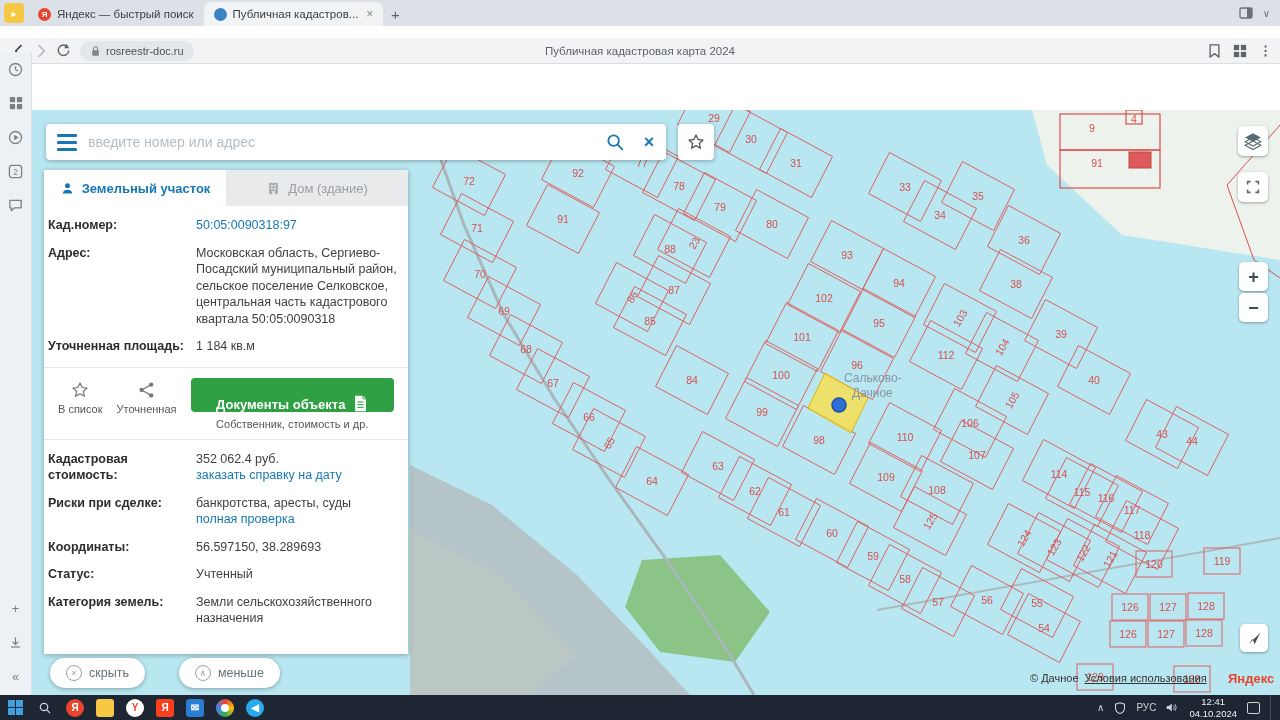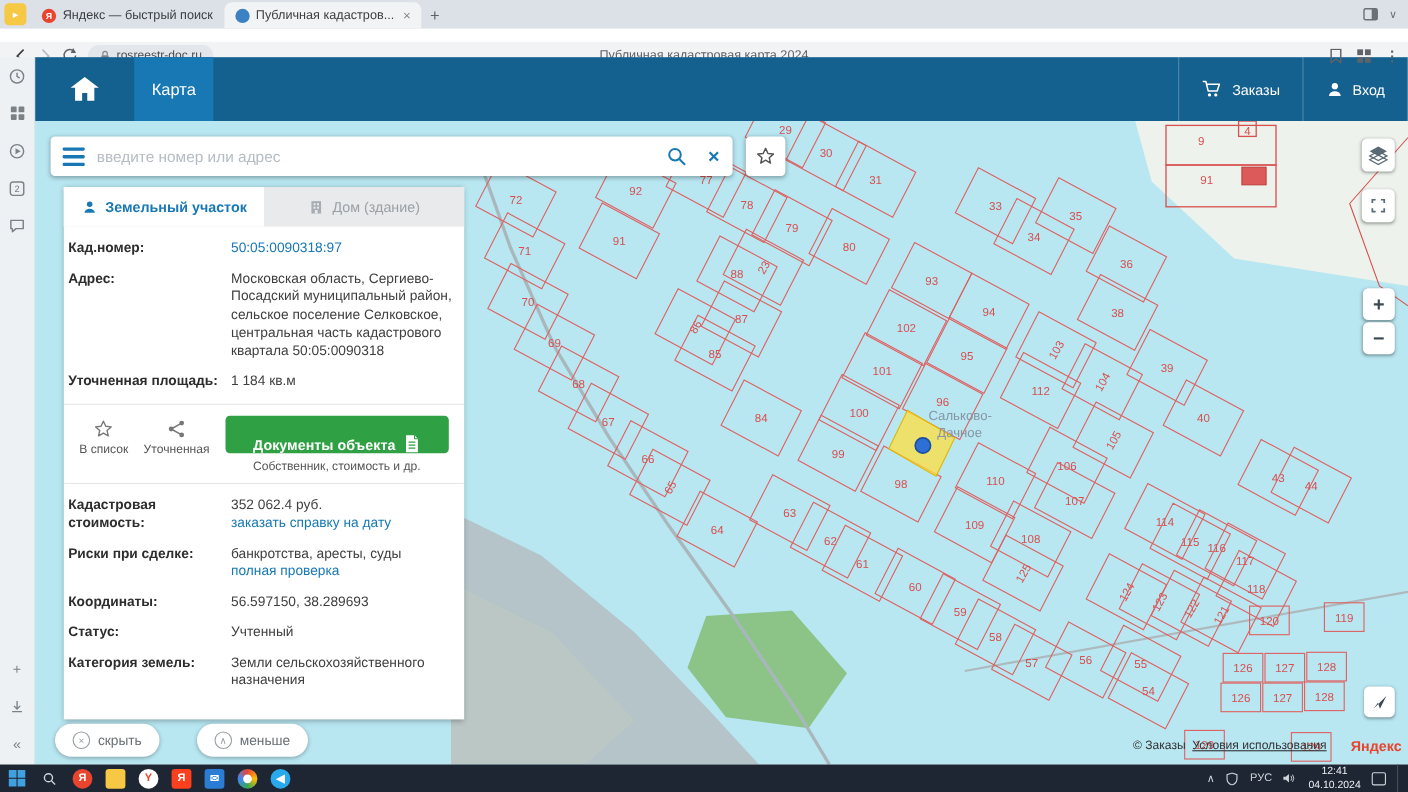--- a/index.html
+++ b/index.html
@@ -58,21 +58,21 @@
   .searchbar{position:absolute;left:46px;top:124px;width:620px;height:36px;background:#fff;border-radius:4px;box-shadow:0 1px 4px rgba(0,0,0,.3);display:flex;align-items:center}
   .menu-btn{width:42px;height:100%;display:flex;flex-direction:column;align-items:center;justify-content:center;gap:4px}
   .menu-btn span{width:20px;height:3px;background:#1878b4;border-radius:1px}
   .searchbar input{flex:1;border:none;outline:none;font-size:14px;color:#333;font-family:"Liberation Sans",sans-serif}
   .searchbar input::placeholder{color:#b5bcc4}
   .sb-ic{width:34px;display:flex;align-items:center;justify-content:center}
   .clear-x{color:#1878b4;font-size:18px;font-weight:bold}
   .starbtn{position:absolute;left:678px;top:124px;width:36px;height:36px;background:#fff;border-radius:4px;box-shadow:0 1px 4px rgba(0,0,0,.3);display:flex;align-items:center;justify-content:center}
 
   
-  .infopanel{position:absolute;left:58px;top:170px;width:364px;height:484px;background:#fff;box-shadow:0 1px 5px rgba(0,0,0,.3);display:flex;flex-direction:column}
+  .infopanel{position:absolute;left:44px;top:170px;width:364px;height:484px;background:#fff;box-shadow:0 1px 5px rgba(0,0,0,.3);display:flex;flex-direction:column}
   .ptabs{display:flex;height:36px;flex:0 0 36px;background:#e9eaeb}
   .ptab{flex:1;display:flex;align-items:center;justify-content:center;gap:7px;font-size:13px}
   .ptab.active{background:#fff;color:#1878b4;font-weight:bold}
   .ptab.inactive{color:#9aa0a6}
   .pbody{flex:1;overflow:hidden;font-size:12.5px;color:#3f3f3f}
   .frow{display:grid;grid-template-columns:142px 1fr;column-gap:6px;padding:0 4px;margin-top:11px;line-height:1.32}
   .flabel{font-weight:bold;color:#2d2d2d}
   .blue{color:#1878b4}
   a.blue{text-decoration:none}
   .actions{display:flex;align-items:flex-start;gap:14px;margin-top:12px;padding:10px 14px 9px;border-top:1px solid #e6e6e6;border-bottom:1px solid #e6e6e6}
@@ -199,45 +199,20 @@
     <div class="sic">+</div>
     <div class="sic">
       <svg width="13" height="13" viewBox="0 0 16 16">
           <path d="M8 1.5 V10 M4.5 7 L8 10.5 L11.5 7" fill="none" stroke="#7a8288" stroke-width="1.5"></path>
           <path d="M2.5 13.5 h11" stroke="#7a8288" stroke-width="1.5"></path>
         </svg>
     </div>
     <div class="sic" style="margin-bottom:10px">«</div>
   </div>
 
-  <div class="siteheader">
-    <div class="home-btn">
-      <svg width="28" height="26" viewBox="0 0 24 22">
-          <polygon points="12,1.5 23,10 19.5,10 19.5,20 14,20 14,14 10,14 10,20 4.5,20 4.5,10 1,10" fill="#fff"></polygon>
-        </svg>
-    </div>
-    <div class="nav-tab">Карта</div>
-    <div class="hdr-right">
-      <div class="hdr-item">
-        <svg width="20" height="18" viewBox="0 0 24 22">
-            <path d="M1.5 2.5 H5 L7.5 13 H17.5 L20 5.5 H6" fill="none" stroke="#fff" stroke-width="1.7" stroke-linejoin="round"></path>
-            <circle cx="9" cy="17.5" r="1.8" fill="#fff"></circle>
-            <circle cx="16" cy="17.5" r="1.8" fill="#fff"></circle>
-          </svg>
-        <span>Заказы</span>
-      </div>
-      <div class="hdr-item">
-        <svg width="17" height="17" viewBox="0 0 24 24">
-            <circle cx="12" cy="7.5" r="4" fill="#fff"></circle>
-            <path d="M4.5 20 a7.5 6 0 0 1 15 0 z" fill="#fff"></path>
-          </svg>
-        <span>Вход</span>
-      </div>
-    </div>
-  </div>
 
   <div class="mapwrap">
     <svg id="mapsvg" viewBox="0 0 1248 585" width="1248" height="585">
       <rect width="1248" height="585" fill="#b8e7f1"></rect>
       <polygon points="1000,0 1248,0 1248,150 1090,125 1015,55" fill="#edf3ec"></polygon>
       <polygon points="378,355 460,395 545,465 612,535 658,585 378,585" fill="#b4c4c9"></polygon>
       <polygon points="378,420 470,465 545,545 500,585 378,585" fill="#bfcac2" opacity="0.65"></polygon>
       <polygon points="610,450 688,445 738,502 703,552 628,542 593,497" fill="#8cc487"></polygon>
       <polyline points="400,25 432,115 472,205 522,288 576,368 636,452 695,540 722,585" stroke="#a9b6bc" stroke-width="3" fill="none"></polyline>
       <line x1="845" y1="500" x2="1248" y2="428" stroke="#aeb9be" stroke-width="2"></line>
@@ -434,21 +409,21 @@
   </div>
   <div class="mbtn zoomtxt" style="left:1239px;top:262px;width:29px;height:29px">+</div>
   <div class="mbtn zoomtxt" style="left:1239px;top:293px;width:29px;height:29px">−</div>
   <div class="mbtn" style="left:1240px;top:624px;width:28px;height:28px">
     <svg width="17" height="17" viewBox="0 0 32 32">
         <polygon points="5,27 27,5 16,27 12.5,16.5" fill="#3f4a52"></polygon>
       </svg>
   </div>
 
   <div class="map-attr">
-    <span>© Заказы</span>
+    <span>© Дачное</span>
     <a href="#">Условия использования</a>
   </div>
   <div class="ylogo">Яндекс</div>
 
   <div class="searchbar">
     <div class="menu-btn">
         <span></span>
         <span></span>
         <span></span>
       </div>

